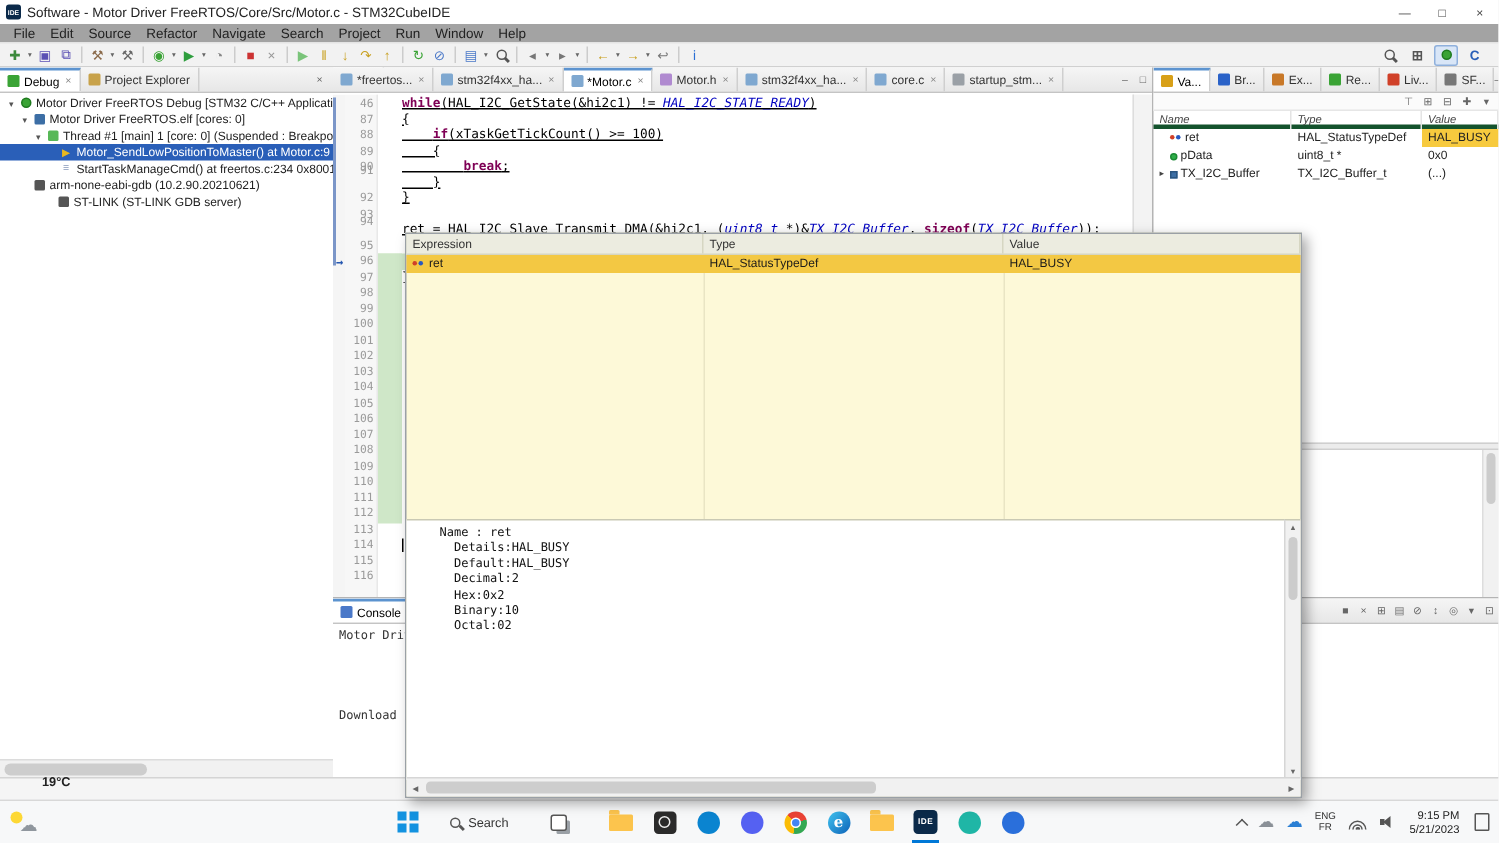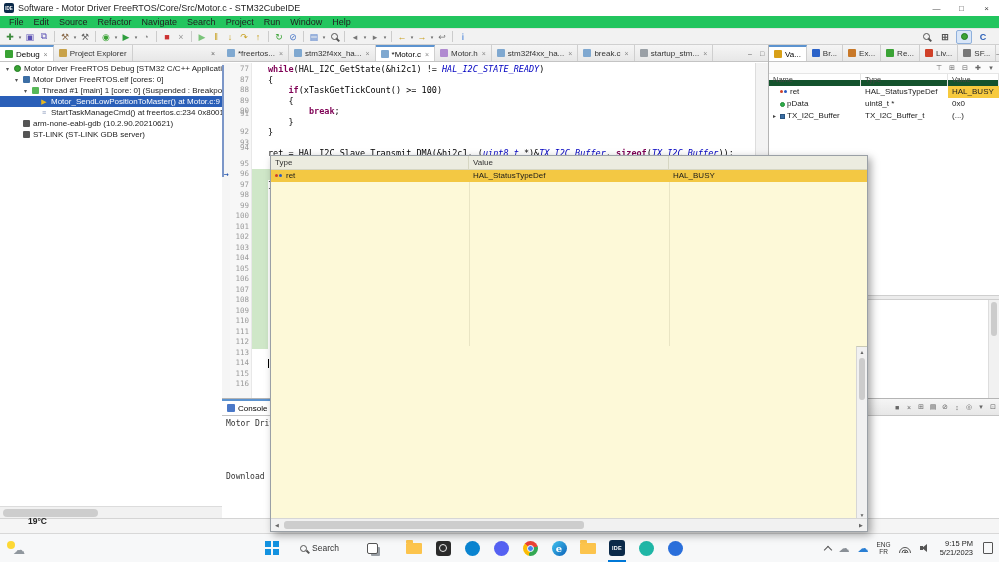--- a/index.html
+++ b/index.html
@@ -5,21 +5,21 @@
   *{margin:0;padding:0;box-sizing:border-box;}
   html,body{width:999px;height:562px;overflow:hidden;}
   body{font-family:"Liberation Sans",sans-serif;background:#fff;color:#222;}
   .screen{position:relative;width:999px;height:562px;background:#fff;}
 
   
   .titlebar{position:absolute;top:0;left:0;right:0;height:16px;display:flex;align-items:center;gap:4px;padding-left:4px;background:#fff;font-size:9px;}
   .app-ico{width:10px;height:10px;background:#0b2a4a;border-radius:2px;color:#fff;font-size:4.5px;display:inline-flex;align-items:center;justify-content:center;font-weight:bold;}
   .win-controls{margin-left:auto;display:flex;height:100%;}
   .win-btn{width:25px;display:flex;align-items:center;justify-content:center;font-size:8px;color:#444;}
-  .menubar{position:absolute;top:16px;left:0;right:0;height:12px;display:flex;align-items:center;padding-left:4px;font-size:9px;background:#22c55e;}
+  .menubar{position:absolute;top:16px;left:0;right:0;height:12px;display:flex;align-items:center;padding-left:4px;font-size:9px;background:#a3a3a3;}
   .menu-item{padding:0 5px;}
   .toolbar{position:absolute;top:28px;left:0;right:0;height:17px;background:#f2f2f2;border-top:1px solid #e4e4e4;border-bottom:1px solid #d0d0d0;display:flex;align-items:center;padding:0 3px;}
   #toolbar-left{display:flex;align-items:center;}
   #toolbar-right{margin-left:auto;display:flex;align-items:center;gap:3px;padding-right:5px;}
   .tb-ico{width:14px;height:14px;display:inline-flex;align-items:center;justify-content:center;font-size:9px;border-radius:2px;}
   .dd{font-size:5px;color:#666;width:6px;display:inline-flex;justify-content:center;}
   .tb-sep{width:1px;height:11px;background:#ccc;margin:0 3px;display:inline-block;}
   .persp{display:inline-flex;align-items:center;justify-content:center;min-width:16px;height:14px;padding:0 2px;border-radius:2px;font-size:9px;font-weight:bold;}
   .persp.active{background:#d9e6f7;border:1px solid #8fb0dc;}
   .pbug{width:7px;height:7px;border-radius:50%;background:#3aa335;border:1px solid #1e7a1e;}
@@ -57,31 +57,31 @@
   #editor{left:222px;top:0;width:546px;height:353px;}
   #code{position:absolute;top:18px;left:0;right:13px;bottom:0;overflow:hidden;font-family:"DejaVu Sans Mono",monospace;}
   .bp-ruler{position:absolute;left:0;top:0;width:8px;bottom:0;background:#f5f5f5;}
   .ln-ruler{position:absolute;left:8px;top:0;width:22px;bottom:0;background:#f7f7f7;border-right:1px solid #e8e8e8;}
   .fold-ruler{position:absolute;left:30px;top:0;width:16px;bottom:0;background:#fff;}
   .range-ind{position:absolute;left:0;top:2px;width:2px;height:112px;background:#7b96c8;}
   .green-band{position:absolute;left:30px;width:16px;top:106px;height:180px;background:#cfe7c8;}
   .cur-line{position:absolute;left:30px;right:0;top:106px;height:11px;background:#cfe7c8;}
   .ip-arrow{position:absolute;left:0;top:106px;width:9px;height:11px;color:#2456b0;font-size:8px;line-height:11px;text-align:center;font-weight:bold;}
   .ln{position:absolute;left:8px;width:19px;text-align:right;color:#9a9a9a;font-size:7.5px;height:10.5px;line-height:10.5px;}
-  .cline{position:absolute;left:46px;height:10.5px;line-height:10.5px;font-size:8.5px;white-space:pre;color:#000;}
+  .cline{position:absolute;left:46px;height:10.5px;line-height:10.5px;font-size:8.5px;white-space:pre;color:#000;text-decoration:underline;}
   .tok-k{color:#7f0055;font-weight:bold;}
   .tok-m{color:#0000c0;font-style:italic;}
   .caret{position:absolute;left:46px;top:296px;width:1px;height:9px;background:#000;}
   .ed-vscroll{position:absolute;right:0;top:18px;width:13px;bottom:0;background:#f3f3f3;border-left:1px solid #ddd;}
   .ed-vscroll .thumb{position:absolute;left:2px;right:2px;top:115px;height:60px;background:#cfcfcf;border-radius:4px;}
 
   
   #vars-panel{left:768px;top:0;width:231px;height:353px;border-left:1px solid #b4b4b4;}
   .v-toolbar{height:12px;display:flex;justify-content:flex-end;align-items:center;gap:1px;padding-right:2px;border-bottom:1px solid #e6e6e6;background:#fbfbfb;}
-  .v-head{display:grid;grid-template-columns:92px 87px 1fr;height:12px;font-size:7.5px;color:#444;border-bottom:6px solid #14532d;}
+  .v-head{display:grid;grid-template-columns:92px 87px 1fr;height:12px;font-size:7.5px;color:#444;border-bottom:3px solid #14532d;font-style:italic;}
   .v-head div{padding-left:4px;border-right:1px solid #e4e4e4;line-height:12px;}
   .v-row{display:grid;grid-template-columns:92px 87px 1fr;height:12px;font-size:8px;}
   .v-row>div{overflow:hidden;white-space:nowrap;height:12px;line-height:12px;padding-left:4px;}
   .v-name{display:flex;align-items:center;gap:2px;padding-left:2px !important;}
   .vexp{width:7px;flex:0 0 7px;font-size:6px;color:#444;text-align:center;}
   .v-val.hl{background:#f7ca3e;}
   .duo{width:8px;height:4px;position:relative;display:inline-block;flex:0 0 8px;}
   .duo::before{content:"";position:absolute;left:0;top:0;width:3px;height:3px;border-radius:50%;background:#d04028;}
   .duo::after{content:"";position:absolute;left:4px;top:0;width:3px;height:3px;border-radius:50%;background:#2858c0;}
   .vi-pointer{width:5px;height:5px;border-radius:50%;background:#2fae4a;border:1px solid #1b8a34;display:inline-block;flex:0 0 5px;}
@@ -296,21 +296,21 @@
             <span class="ticon" style="color: rgb(136, 153, 187);">≡</span>
             <span>StartTaskManageCmd() at freertos.c:234 0x8001</span>
           </div>
           <div class="titem" style="padding-left: 12px;">
             <span class="texp"></span>
             <span class="ticon">
               <span class="ti-console"></span>
             </span>
             <span>arm-none-eabi-gdb (10.2.90.20210621)</span>
           </div>
-          <div class="titem" style="padding-left: 12px;">
+          <div class="titem" style="padding-left: 28px;">
             <span class="texp"></span>
             <span class="ticon">
               <span class="ti-console"></span>
             </span>
             <span>ST-LINK (ST-LINK GDB server)</span>
           </div>
         </div>
       <div class="hscroll">
           <div class="thumb"></div>
         </div>
@@ -338,42 +338,42 @@
             <span>Motor.h</span>
             <span class="x">×</span>
           </div>
           <div class="tab">
             <span class="ficon fi-c"></span>
             <span>stm32f4xx_ha...</span>
             <span class="x">×</span>
           </div>
           <div class="tab">
             <span class="ficon fi-c"></span>
-            <span>break.c</span>
+            <span>core.c</span>
             <span class="x">×</span>
           </div>
           <div class="tab">
             <span class="ficon fi-s"></span>
             <span>startup_stm...</span>
             <span class="x">×</span>
           </div>
           <span class="spacer"></span>
           <span class="mini-ico">–</span>
           <span class="mini-ico">□</span>
         </div>
       <div id="code">
         <div class="bp-ruler"></div>
         <div class="ln-ruler"></div>
         <div class="fold-ruler"></div>
         <div class="range-ind"></div>
         <div class="green-band"></div>
         <div class="cur-line"></div>
         <div class="ip-arrow">→</div>
         <div class="caret"></div>
-      <div class="ln" style="top: 1px;">77</div>
+      <div class="ln" style="top: 1px;">46</div>
           <div class="cline" style="top: 1px;"><span class="tok-k">while</span><span>(HAL_I2C_GetState(&amp;hi2c1) != </span><span class="tok-m">HAL_I2C_STATE_READY</span><span>)</span></div>
           <div class="ln" style="top: 11.5px;">87</div>
           <div class="cline" style="top: 11.5px;"><span>{</span></div>
           <div class="ln" style="top: 22px;">88</div>
           <div class="cline" style="top: 22px;"><span>    </span><span class="tok-k">if</span><span>(xTaskGetTickCount() &gt;= 100)</span></div>
           <div class="ln" style="top: 32.5px;">89</div>
           <div class="cline" style="top: 32.5px;"><span>    {</span></div>
           <div class="ln" style="top: 43px;">90</div>
           <div class="cline" style="top: 43px;"><span>        </span><span class="tok-k">break</span><span>;</span></div>
           <div class="ln" style="top: 46px;">91</div>
@@ -534,35 +534,37 @@
           <div class="console-line"></div>
           <div class="console-line"></div>
           <div class="console-line"></div>
           <div class="console-line"></div>
           <div class="console-line">Download</div>
         </div>
     </div>
 
     <div id="popup">
       <div class="p-head" id="popup-head">
+          <div>Expression</div>
           <div>Type</div>
           <div>Value</div>
         </div>
       <div class="p-row" id="popup-row">
           <div>
             <span class="duo"></span>
             <span>ret</span>
           </div>
           <div>HAL_StatusTypeDef</div>
           <div>HAL_BUSY</div>
         </div>
       <div class="p-fill">
         <div class="p-col-sep" style="left:198px"></div>
         <div class="p-col-sep" style="left:398px"></div>
       </div>
+      <div class="p-detail" id="popup-details"><div>Name : ret</div><div>  Details:HAL_BUSY</div><div>  Default:HAL_BUSY</div><div>  Decimal:2</div><div>  Hex:0x2</div><div>  Binary:10</div><div>  Octal:02</div></div>
       <div class="p-vscroll">
         <div class="sb-btn" style="top:0">▲</div>
         <div class="thumb"></div>
         <div class="sb-btn" style="bottom:0">▼</div>
       </div>
       <div class="p-hscroll">
         <div class="sb-h" style="left:0">◀</div>
         <div class="thumb"></div>
         <div class="sb-h" style="right:0">▶</div>
       </div>

